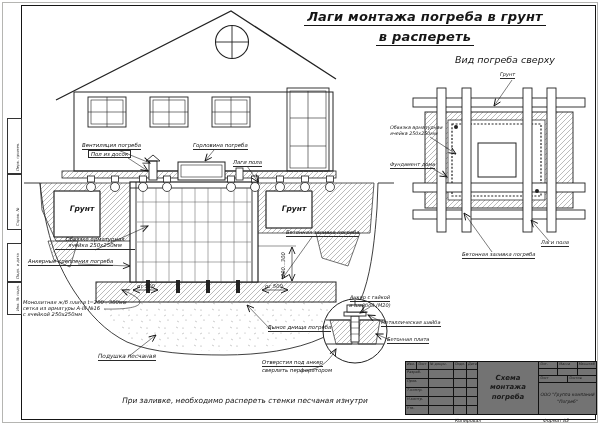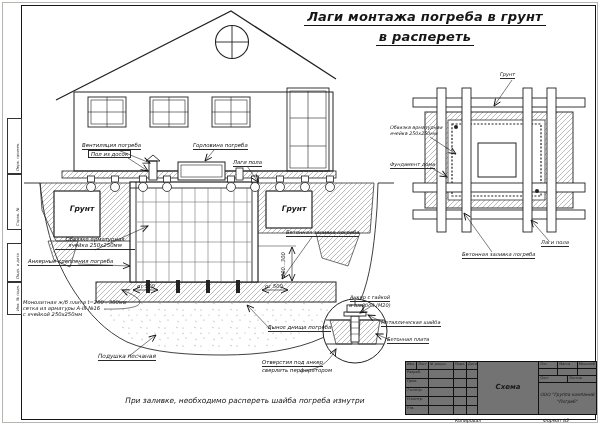--- a/index.html
+++ b/index.html
@@ -229,20 +229,21 @@
       <path d="M549,241 L531,220" marker-end="url(#arE)"></path>
       <path d="M492,252 L464,213" marker-end="url(#arE)"></path>
     </g>
   </svg>
 
   <div class="lbl big ctr" style="left:275px;top:8px;width:300px;">
     <div><span>Лаги монтажа погреба в грунт</span></div>
     <div style="margin-top:2px;"><span>в распереть</span></div>
   </div>
 
+  <div class="lbl sub ctr" style="left:425px;top:54px;width:160px;">Вид погреба сверху</div>
   <div class="lbl ul" style="left:500px;top:71px;font-size:5px;">Грунт</div>
   <div class="lbl" style="left:390px;top:125px;font-size:4.8px;">
     <div>Обвязка арматурная</div>
       <div>ячейка 250х250мм</div>
   </div>
   <div class="lbl ul" style="left:390px;top:161px;font-size:5px;">Фундамент дома</div>
   <div class="lbl ul" style="left:541px;top:239px;font-size:5.2px;">Лаги пола</div>
   <div class="lbl ul" style="left:462px;top:251px;font-size:5.2px;">Бетонная заливка погреба</div>
 
   <div class="lbl ul" style="left:82px;top:142px;">Вентиляция погреба</div>
@@ -277,21 +278,21 @@
     <div>сверлить перфоратором</div>
   </div>
 
   <div class="lbl ctr" style="left:346px;top:294px;width:48px;font-size:5px;">
     <div class="ul" style="display:inline-block;">Анкер с гайкой</div>
     <div>и шайбой (М20)</div>
   </div>
   <div class="lbl ul" style="left:381px;top:319px;font-size:5px;">Металлическая шайба</div>
   <div class="lbl ul" style="left:387px;top:336px;font-size:5px;">Бетонная плита</div>
 
-  <div class="lbl note ctr" style="left:95px;top:396px;width:300px;">При заливке, необходимо распереть шайба погреба изнутри</div>
+  <div class="lbl note ctr" style="left:95px;top:396px;width:300px;">При заливке, необходимо распереть стенки песчаная изнутри</div>
 
   <div class="tb">
     <div class="tbL">
       <div class="trow" style="height:8px;">
         <div class="tcell" style="width:11px;">Изм.</div>
         <div class="tcell" style="width:12px;">Лист</div>
         <div class="tcell" style="width:25px;">№ докум.</div>
         <div class="tcell" style="width:13px;">Подп.</div>
         <div class="tcell" style="flex:1;">Дата</div>
       </div>
@@ -322,20 +323,21 @@
       <div class="trow" style="flex:1;border-bottom:none;">
           <div class="tcell" style="width:23px;font-size:3.6px;">Утв.</div>
           <div class="tcell" style="width:25px;"></div>
           <div class="tcell" style="width:13px;"></div>
           <div class="tcell" style="flex:1;"></div>
         </div>
     </div>
     <div class="tbC">
       <div>
         <div>Схема</div>
+        <div>монтажа погреба</div>
       </div>
     </div>
     <div class="tbR">
       <div class="trow" style="height:7px;">
         <div class="tcell" style="flex:1;">Лит.</div>
         <div class="tcell" style="flex:1;">Масса</div>
         <div class="tcell" style="flex:1;">Масштаб</div>
       </div>
       <div class="trow" style="height:7px;">
         <div class="tcell" style="flex:1;"></div>

